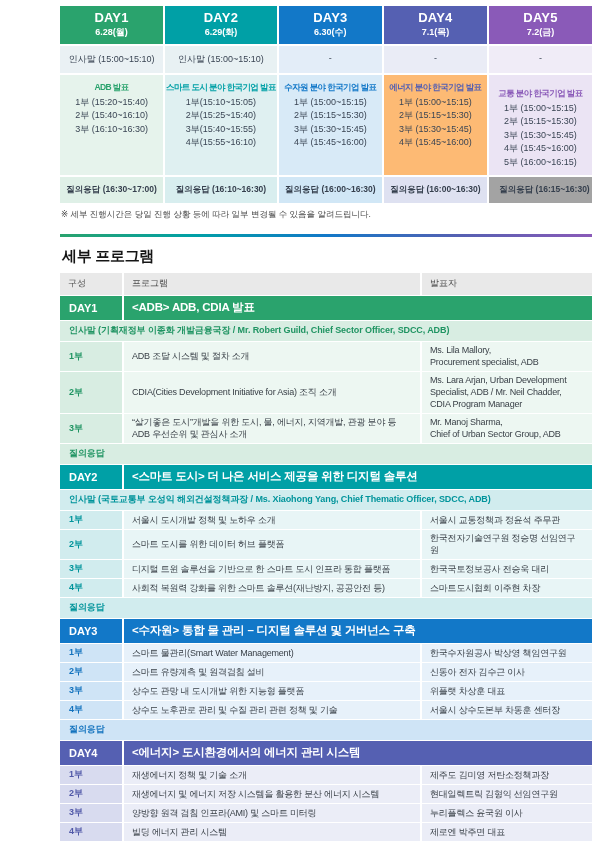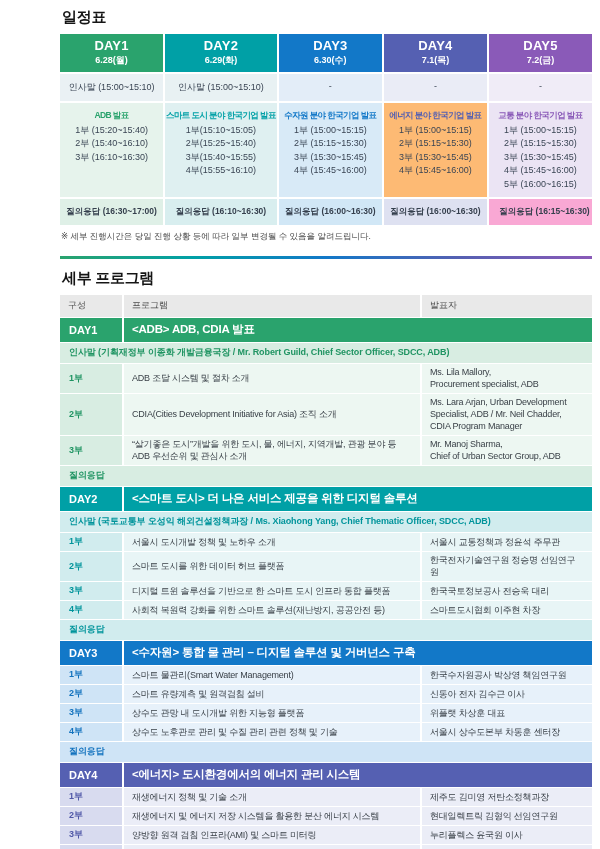--- a/index.html
+++ b/index.html
@@ -32,21 +32,21 @@
   .sh .dt { font-size: 9px;  font-weight: 700; margin-top: 1px; }
   .sg { font-size: 9px; color:#3a4554; padding: 7px 1px; }
   .ss { font-size: 9px; color:#3a4554; padding: 6px 1px; line-height: 13.5px; }
   .ss .tt { font-weight: 700; font-size: 8.5px; letter-spacing: -0.6px; white-space: nowrap; margin-bottom: 1px; }
   .sq { font-size: 8.5px; font-weight: 700; color:#353f4d; padding: 7px 0; white-space: nowrap; }
 
   .c1 .sh { background:#2AA36D; } .c1 .sg { background:#EAF1F4; } .c1 .ss { background:#E6F3EC; } .c1 .sq { background:#DFF0E7; } .c1 .tt { color:#2AA36D; }
   .c2 .sh { background:#00A0A6; } .c2 .sg { background:#E8F1F3; } .c2 .ss { background:#DFF0F1; } .c2 .sq { background:#D8EEEF; } .c2 .tt { color:#00A0A6; }
   .c3 .sh { background:#1278C8; } .c3 .sg { background:#E3EDF8; } .c3 .ss { background:#D8EAF7; } .c3 .sq { background:#D1E7F6; } .c3 .tt { color:#1278C8; }
   .c4 .sh { background:#5560B2; } .c4 .sg { background:#EAECF6; } .c4 .ss { background:#fdba74; } .c4 .sq { background:#DEE1F1; } .c4 .tt { color:#5560B2; }
-  .c5 .sh { background:#8A5AB8; } .c5 .sg { background:#F0ECF7; } .c5 .ss { background:#EBE4F4; } .c5 .sq { background:#f9a8d4;padding-left:8px; } .c5 .tt { color:#8A5AB8; }
+  .c5 .sh { background:#8A5AB8; } .c5 .sg { background:#F0ECF7; } .c5 .ss { background:#EBE4F4; } .c5 .sq { background:#a3a3a3;padding-left:8px; } .c5 .tt { color:#8A5AB8;margin-top:6px; }
   .colwrap { display: contents; }
 
   .footnote { font-size: 8.5px; color: #4a4a4a; margin: 6px 0 0 1px; }
 
   .divider {
     width: 532px; height: 3px; margin: 13px 0 10px;
     background: linear-gradient(90deg, #2AA36D 0%, #00A0A6 25%, #1278C8 50%, #5560B2 75%, #8A5AB8 100%);
   }
 
   
@@ -78,21 +78,20 @@
   .sec4 .day-cell,.sec4 .day-title { background:#5560B2; }
   .sec4 .prg,.sec4 .spk { background:#EBEDF7; }
   .sec4 .part,.sec4 .full { background:#D8DBEF; color:#5058A8; }
   .sec { display: contents; }
 </style>
 </head>
 <body>
 
 <div class="page">
 
-  <h2 class="sec-head">일정표</h2>
 
   <div class="sched">
 
     <div class="colwrap c1"><div class="cell sh">
           <span class="d">DAY1</span>
           <span class="dt">6.28(월)</span>
         </div></div>
     <div class="colwrap c2"><div class="cell sh">
           <span class="d">DAY2</span>
           <span class="dt">6.29(화)</span>

